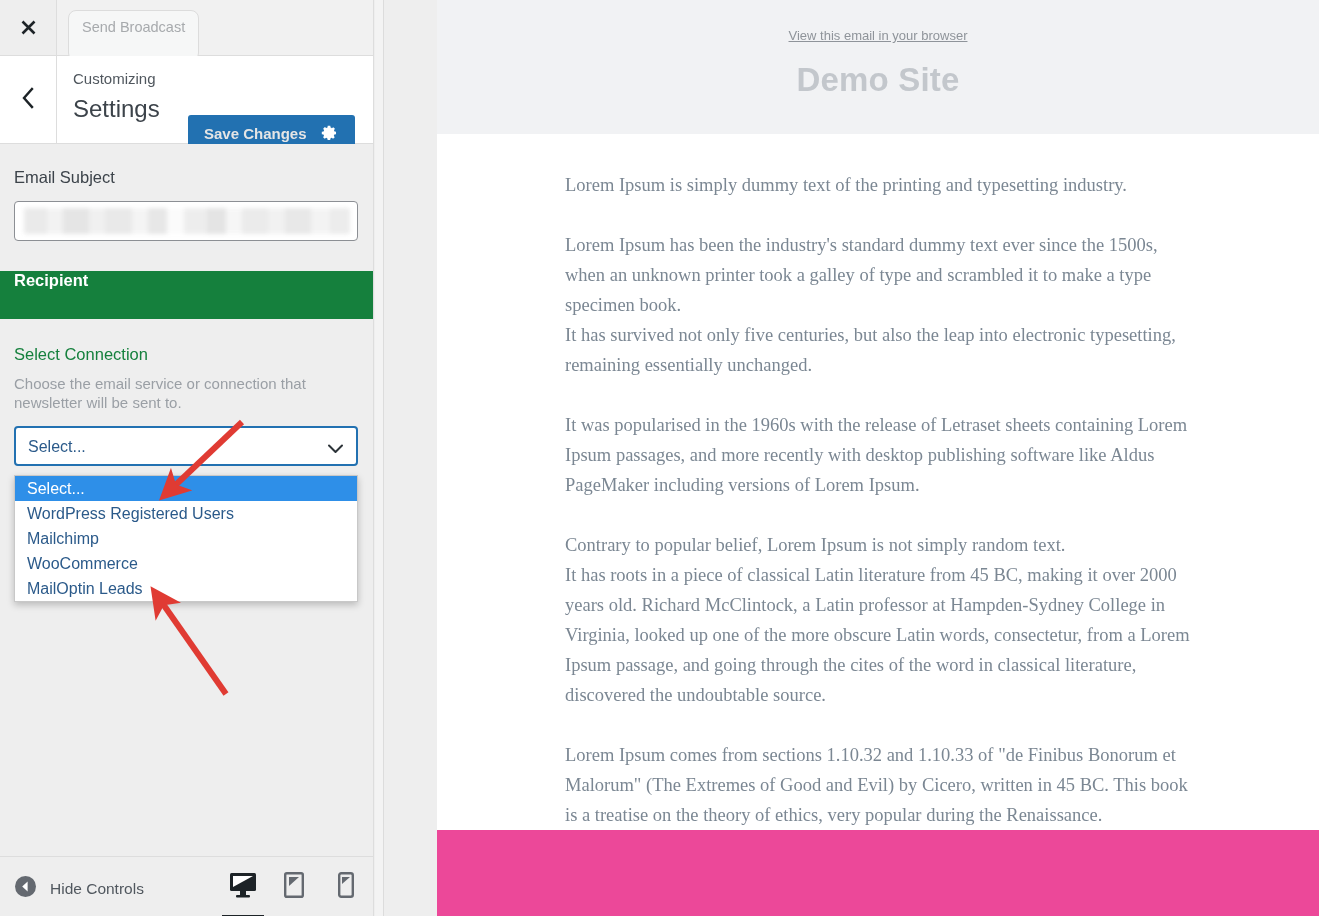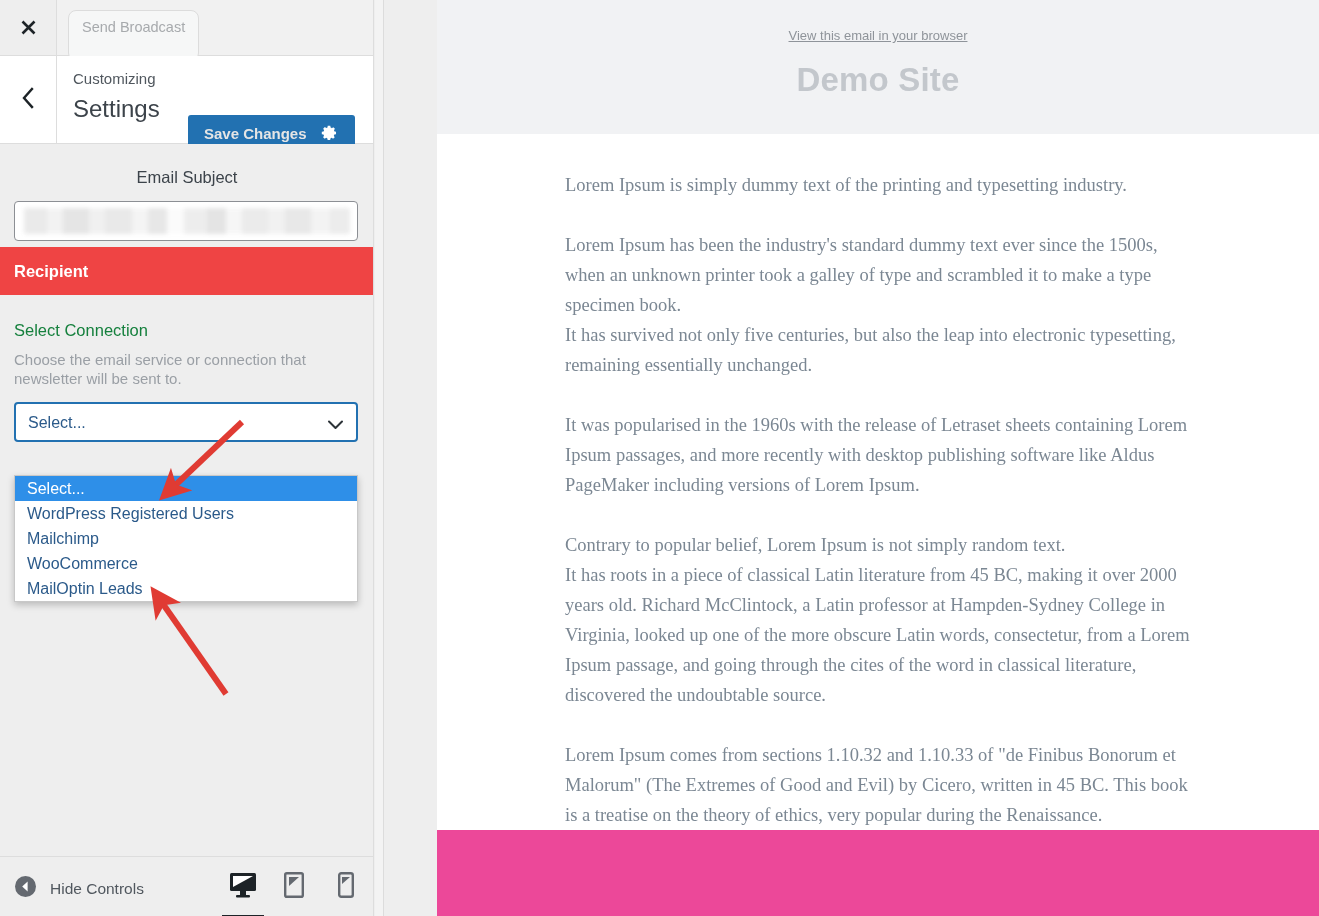--- a/index.html
+++ b/index.html
@@ -68,21 +68,21 @@
   #save-changes .lbl{margin-left:16px;}
   #save-changes .gear{position:absolute;right:17px;top:9px;}
 
   
   #settings-body{
     position:absolute;left:0;top:144px;width:374px;bottom:60px;
     background:#eee;overflow:hidden;
   }
   .field-block{padding:22px 14px 0 14px;}
   #email-subject-label{
-    font-size:16.5px;color:#3c434a;line-height:22px;margin-bottom:13px;text-align:center;
+    font-size:16.5px;color:#3c434a;line-height:22px;margin-bottom:13px;
   }
   #email-subject-input{
     display:block;width:344px;height:40px;box-sizing:border-box;
     border:1px solid #8c8f94;border-radius:4px;background:#fff;
     padding:0 8px;font-size:15px;color:#2c3338;
     font-family:"Liberation Sans", sans-serif;
     position:relative;
   }
   
   #subject-redaction{
@@ -94,22 +94,22 @@
         #f0f0f0 20% 25%, #e8e8e8 25% 33%, #f4f4f4 33% 38%,
         #e6e6e6 38% 44%, #fbfbfb 44% 49%, #ededed 49% 56%,
         #e3e3e3 56% 62%, #f6f6f6 62% 67%, #eaeaea 67% 75%,
         #f1f1f1 75% 80%, #e7e7e7 80% 88%, #f3f3f3 88% 94%,
         #ebebeb 94% 100%);
     filter:blur(2.2px);opacity:.95;border-radius:2px;
   }
 
   
   #recipient-bar{
-    margin-top:6px;width:374px;height:48px;background:#ef4444;
-    display:flex;align-items:center;box-sizing:border-box;
+    margin-top:30px;width:374px;height:48px;background:#15803d;
+    display:flex;box-sizing:border-box;
   }
   #recipient-bar .t{
     color:#fff;font-size:16.5px;font-weight:700;padding-left:14px;
   }
 
   
   #conn-block{padding:24px 14px 0 14px;}
   #conn-label{
     font-size:16.5px;color:#15803d;line-height:22px;margin-bottom:9px;
   }

